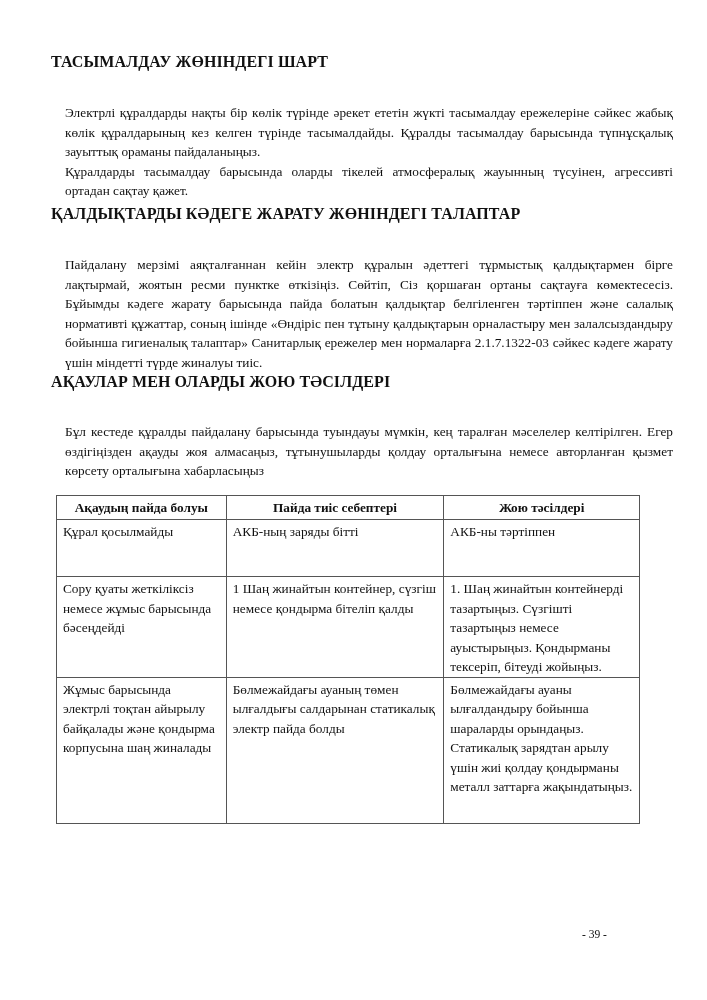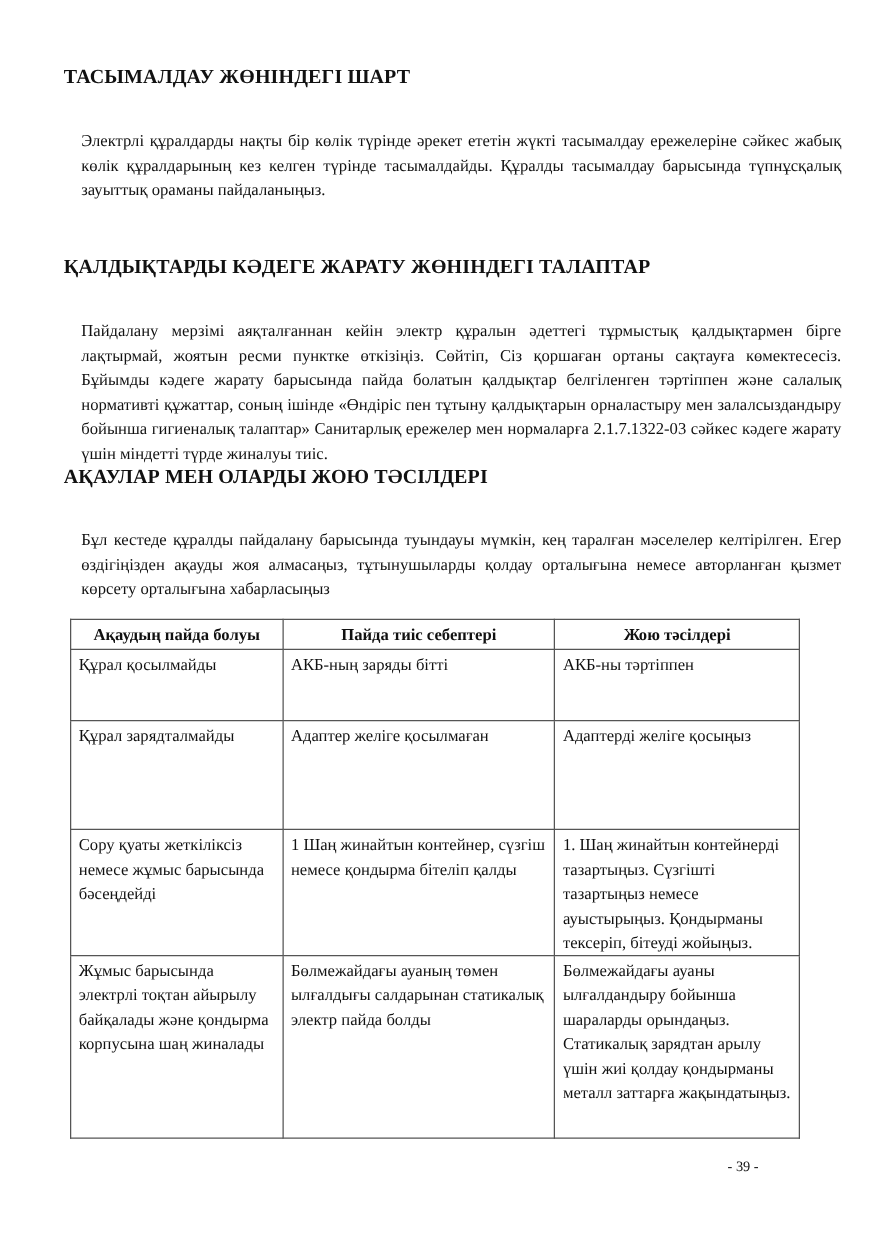--- a/index.html
+++ b/index.html
@@ -15,20 +15,21 @@
   .pn { position: absolute; left: 582px; top: 928px; font-size: 11.5px; text-align: right; }
 </style>
 </head>
 <body>
 
 <div class="page">
 
   <h2 style="top:52px">ТАСЫМАЛДАУ ЖӨНІНДЕГІ ШАРТ</h2>
   <div class="para" style="top:88px">
     <p>Электрлі құралдарды нақты бір  көлік түрінде әрекет ететін жүкті тасымалдау ережелеріне сәйкес жабық көлік құралдарының кез келген түрінде тасымалдайды. Құралды тасымалдау барысында түпнұсқалық зауыттық ораманы пайдаланыңыз.</p>
+    <p>Құралдарды тасымалдау барысында оларды тікелей атмосфералық жауынның түсуінен, агрессивті ортадан сақтау қажет.</p>
   </div>
 
   <h2 style="top:204px">ҚАЛДЫҚТАРДЫ КӘДЕГЕ ЖАРАТУ ЖӨНІНДЕГІ ТАЛАПТАР</h2>
   <div class="para" style="top:240px">
     <p>Пайдалану мерзімі аяқталғаннан кейін   электр құралын әдеттегі тұрмыстық   қалдықтармен бірге лақтырмай, жоятын ресми пунктке өткізіңіз. Сөйтіп, Сіз қоршаған ортаны сақтауға   көмектесесіз. Бұйымды кәдеге жарату барысында пайда болатын қалдықтар белгіленген тәртіппен және салалық нормативті құжаттар, соның ішінде «Өндіріс пен тұтыну қалдықтарын   орналастыру мен залалсыздандыру бойынша гигиеналық талаптар» Санитарлық ережелер мен нормаларға 2.1.7.1322-03   сәйкес кәдеге жарату үшін міндетті түрде жиналуы тиіс.</p>
   </div>
 
   <h2 style="top:372px">АҚАУЛАР МЕН ОЛАРДЫ ЖОЮ ТӘСІЛДЕРІ</h2>
   <div class="para" style="top:407px">
     <p>Бұл кестеде құралды пайдалану барысында туындауы мүмкін, кең таралған мәселелер келтірілген. Егер өздігіңізден ақауды жоя алмасаңыз, тұтынушыларды қолдау орталығына немесе авторланған қызмет көрсету орталығына хабарласыңыз</p>
@@ -44,25 +45,20 @@
         <tr>
       <th>Ақаудың пайда болуы</th>
       <th>Пайда тиіс себептері</th>
       <th>Жою тәсілдері</th>
     </tr>
     <tr style="height:57px">
       <td>Құрал қосылмайды</td>
       <td>АКБ-ның заряды бітті</td>
       <td>АКБ-ны тәртіппен</td>
     </tr>
-    <tr style="height:87px">
-      <td>Құрал зарядталмайды</td>
-      <td>Адаптер желіге қосылмаған</td>
-      <td>Адаптерді желіге қосыңыз</td>
-    </tr>
     <tr style="height:98px">
       <td>Сору қуаты жеткіліксіз немесе жұмыс барысында бәсеңдейді</td>
       <td>1 Шаң жинайтын контейнер, сүзгіш немесе қондырма бітеліп қалды</td>
       <td>1. Шаң жинайтын контейнерді тазартыңыз. Сүзгішті тазартыңыз немесе ауыстырыңыз. Қондырманы тексеріп, бітеуді жойыңыз.</td>
     </tr>
     <tr style="height:146px">
       <td>Жұмыс барысында электрлі тоқтан айырылу байқалады және қондырма корпусына шаң жиналады</td>
       <td>Бөлмежайдағы ауаның төмен ылғалдығы салдарынан статикалық электр пайда болды</td>
       <td>Бөлмежайдағы ауаны ылғалдандыру бойынша шараларды орындаңыз. Статикалық зарядтан арылу үшін жиі қолдау қондырманы металл заттарға жақындатыңыз.</td>
     </tr>

